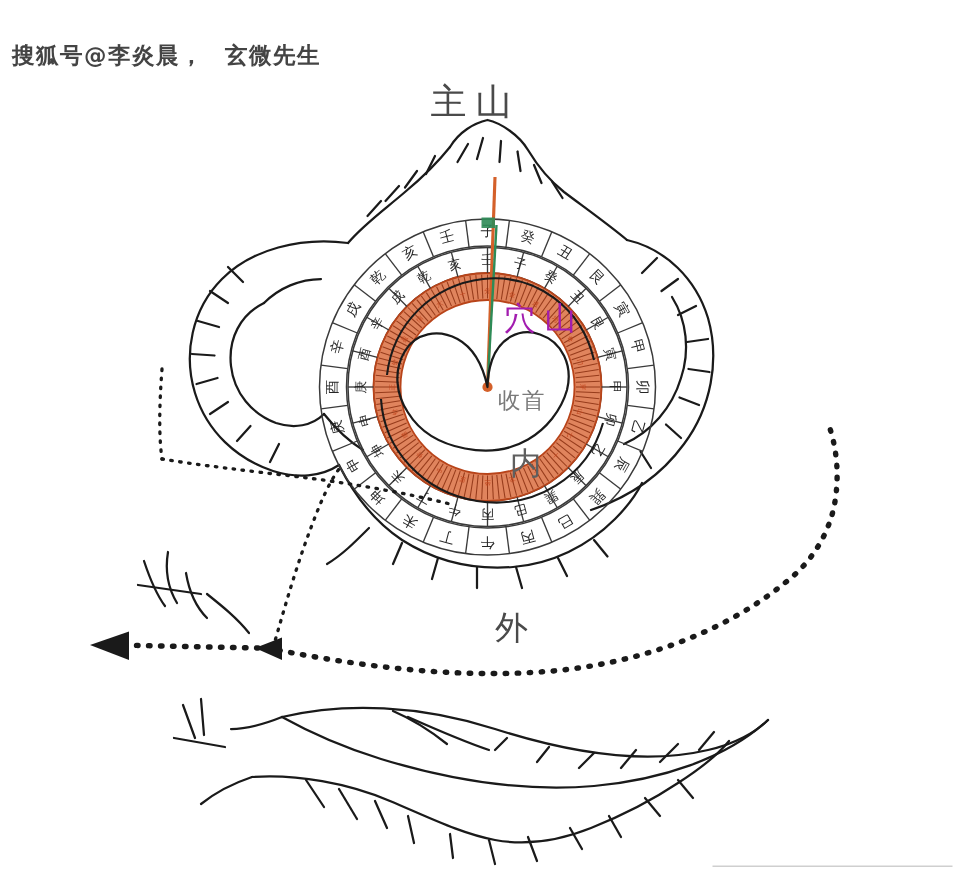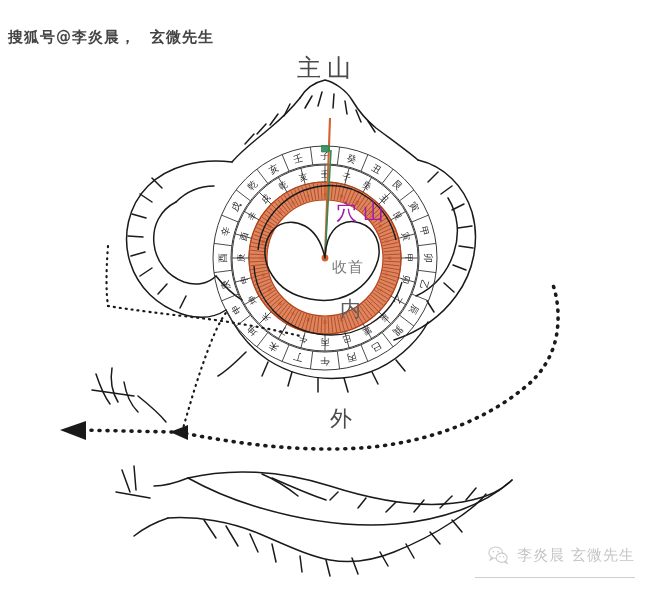--- a/index.html
+++ b/index.html
@@ -46,21 +46,21 @@
   }
 
   
   .lbl{
     position:absolute;
     color:#5a5a5a;
     font-family:"DejaVu Sans",sans-serif;
     white-space:nowrap;
     letter-spacing:4px;
   }
-  .lbl-zhushan{left:287px;top:52px;font-size:24px;color:#4a4a4a;letter-spacing:6px;margin-left:10px;}
+  .lbl-zhushan{left:287px;top:52px;font-size:24px;color:#4a4a4a;letter-spacing:6px;}
   .lbl-xueshan{left:336px;top:198px;font-size:21px;color:#a21caf;letter-spacing:6px;}
   .lbl-nei{left:340px;top:295px;font-size:21px;color:#5f5f5f;letter-spacing:2px;}
   .lbl-wai{left:330px;top:404px;font-size:22px;color:#4a4a4a;letter-spacing:2px;}
   .lbl-shoushou{left:332px;top:258px;font-size:15px;color:#7a7a7a;letter-spacing:1px;}
 
   
   text.ringglyph{
     font-family:"DejaVu Sans",sans-serif;
     fill:#262626;
     text-anchor:middle;
@@ -486,30 +486,15 @@
   <div class="lbl lbl-zhushan">主山</div>
   <div class="lbl lbl-xueshan">穴山</div>
   <div class="lbl lbl-nei">内</div>
   <div class="lbl lbl-wai">外</div>
   <div class="lbl lbl-shoushou">收首</div>
 
   <div class="wm-top">
     <span>搜狐号@李炎晨，</span><span class="wm-gap"></span><span>玄微先生</span>
   </div>
 
-  <div class="wm-bot">
-    <span class="wx">
-      <svg viewBox="0 0 24 24" width="22" height="22">
-        <ellipse cx="9.5" cy="9.5" rx="7.5" ry="6.3" fill="none" stroke="#555" stroke-width="1.2"></ellipse>
-        <path d="M5 14.5 L3.4 17.4 L6.6 15.9" fill="none" stroke="#555" stroke-width="1.2"></path>
-        <circle cx="7" cy="8.2" r="0.95" fill="#555"></circle>
-        <circle cx="12" cy="8.2" r="0.95" fill="#555"></circle>
-        <ellipse cx="16" cy="15" rx="6" ry="5" fill="#fff" stroke="#555" stroke-width="1.2"></ellipse>
-        <path d="M20.4 18.6 L22 21 L19 19.8" fill="none" stroke="#555" stroke-width="1.2"></path>
-        <circle cx="14.2" cy="14" r="0.8" fill="#555"></circle>
-        <circle cx="17.9" cy="14" r="0.8" fill="#555"></circle>
-      </svg>
-    </span>
-    <span class="txt">李炎晨 玄微先生</span>
-  </div>
   <div class="wm-rule"></div>
 
 </div>
 
 </body></html>

